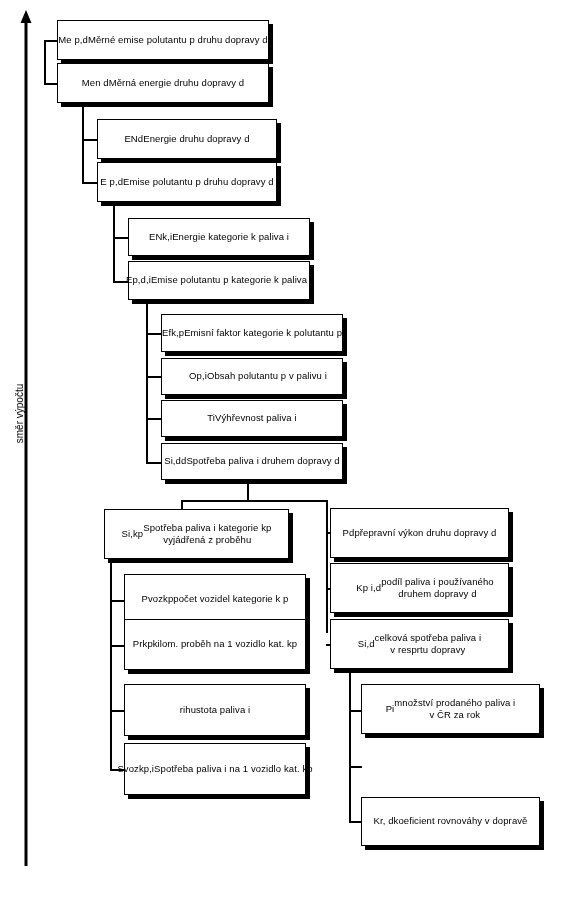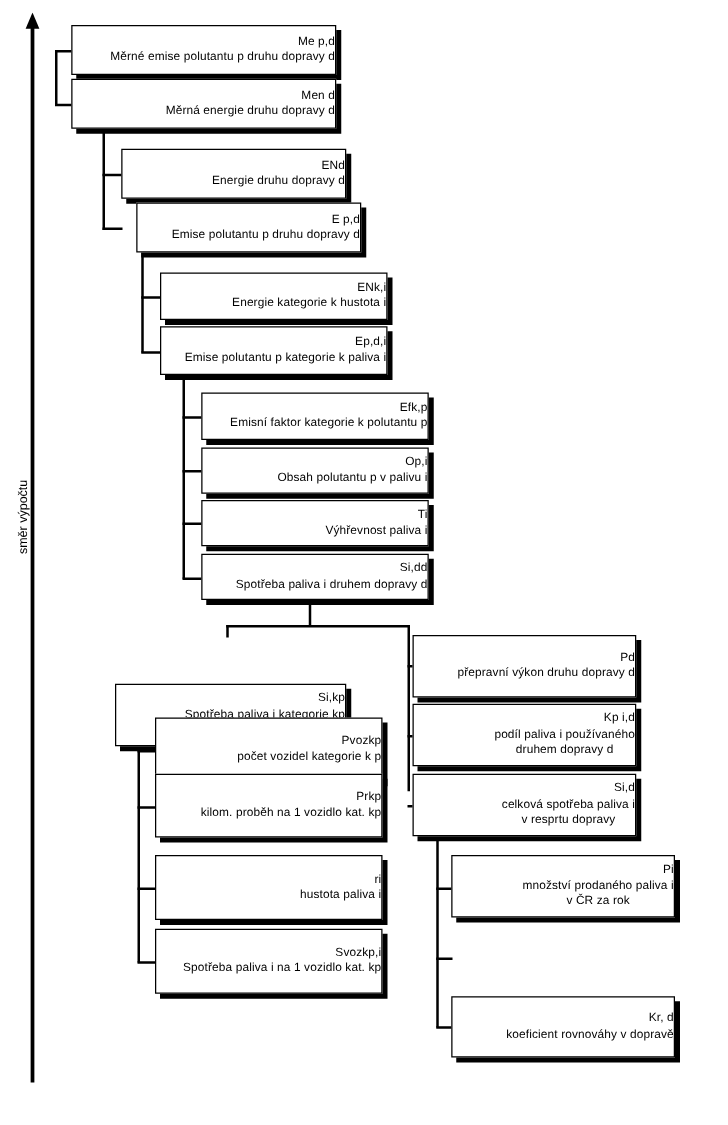--- a/index.html
+++ b/index.html
@@ -20,22 +20,22 @@
     width: 582px;
     height: 900px;
   }
   .node {
     position: absolute;
     box-sizing: border-box;
     background: #ffffff;
     border: 1.5px solid #000000;
     box-shadow: 4px 4px 0 0 #000000;
     display: flex;
-    flex-direction: column;
-    align-items: flex-end;
+    flex-direction: row;
+    align-items: center;
     justify-content: center;
     text-align: center;
     line-height: 1.30;
     z-index: 3;
   }
   .sym {
     font-size: 9.5px;
     color: #000;
     white-space: nowrap;
     letter-spacing: 0.1px;
@@ -127,28 +127,28 @@
   <div class="node" style="left:57px; top:63px; width:212px; height:40px;">
     <div class="sym">Men d</div>
     <div class="desc">Měrná energie druhu dopravy d</div>
   </div>
 
   <div class="node" style="left:97px; top:119px; width:180px; height:40px;">
     <div class="sym">ENd</div>
     <div class="desc">Energie druhu dopravy d</div>
   </div>
 
-  <div class="node" style="left:97px; top:162px; width:180px; height:40px;margin-left:12px;">
+  <div class="node" style="left:97px; top:162px; width:180px; height:40px;">
     <div class="sym">E p,d</div>
     <div class="desc">Emise polutantu p druhu dopravy d</div>
   </div>
 
   <div class="node" style="left:128px; top:218px; width:182px; height:38px;">
     <div class="sym">ENk,i</div>
-    <div class="desc">Energie kategorie k hustota i</div>
+    <div class="desc">Energie kategorie k paliva i</div>
   </div>
 
   <div class="node" style="left:128px; top:261px; width:182px; height:39px;">
     <div class="sym">Ep,d,i</div>
     <div class="desc">Emise polutantu p kategorie k paliva i</div>
   </div>
 
   <div class="node" style="left:161px; top:314px; width:182px; height:38px;">
     <div class="sym">Efk,p</div>
     <div class="desc">Emisní faktor kategorie k polutantu p</div>
@@ -162,21 +162,21 @@
   <div class="node" style="left:161px; top:400px; width:182px; height:37px;">
     <div class="sym">Ti</div>
     <div class="desc">Výhřevnost paliva i</div>
   </div>
 
   <div class="node" style="left:161px; top:443px; width:182px; height:37px;">
     <div class="sym">Si,dd</div>
     <div class="desc">Spotřeba paliva i druhem dopravy d</div>
   </div>
 
-  <div class="node" style="left:92px; top:509px; width:185px; height:50px;margin-top:38px;">
+  <div class="node" style="left:104px; top:509px; width:185px; height:50px;">
     <div class="sym">Si,kp</div>
     <div class="desc">
       <span class="ln">Spotřeba paliva i kategorie kp</span>
       <span class="ln">vyjádřená z proběhu</span>
     </div>
   </div>
 
   <div class="node" style="left:124px; top:574px; width:182px; height:51px;">
     <div class="sym">Pvozkp</div>
     <div class="desc">počet vozidel kategorie k p</div>

